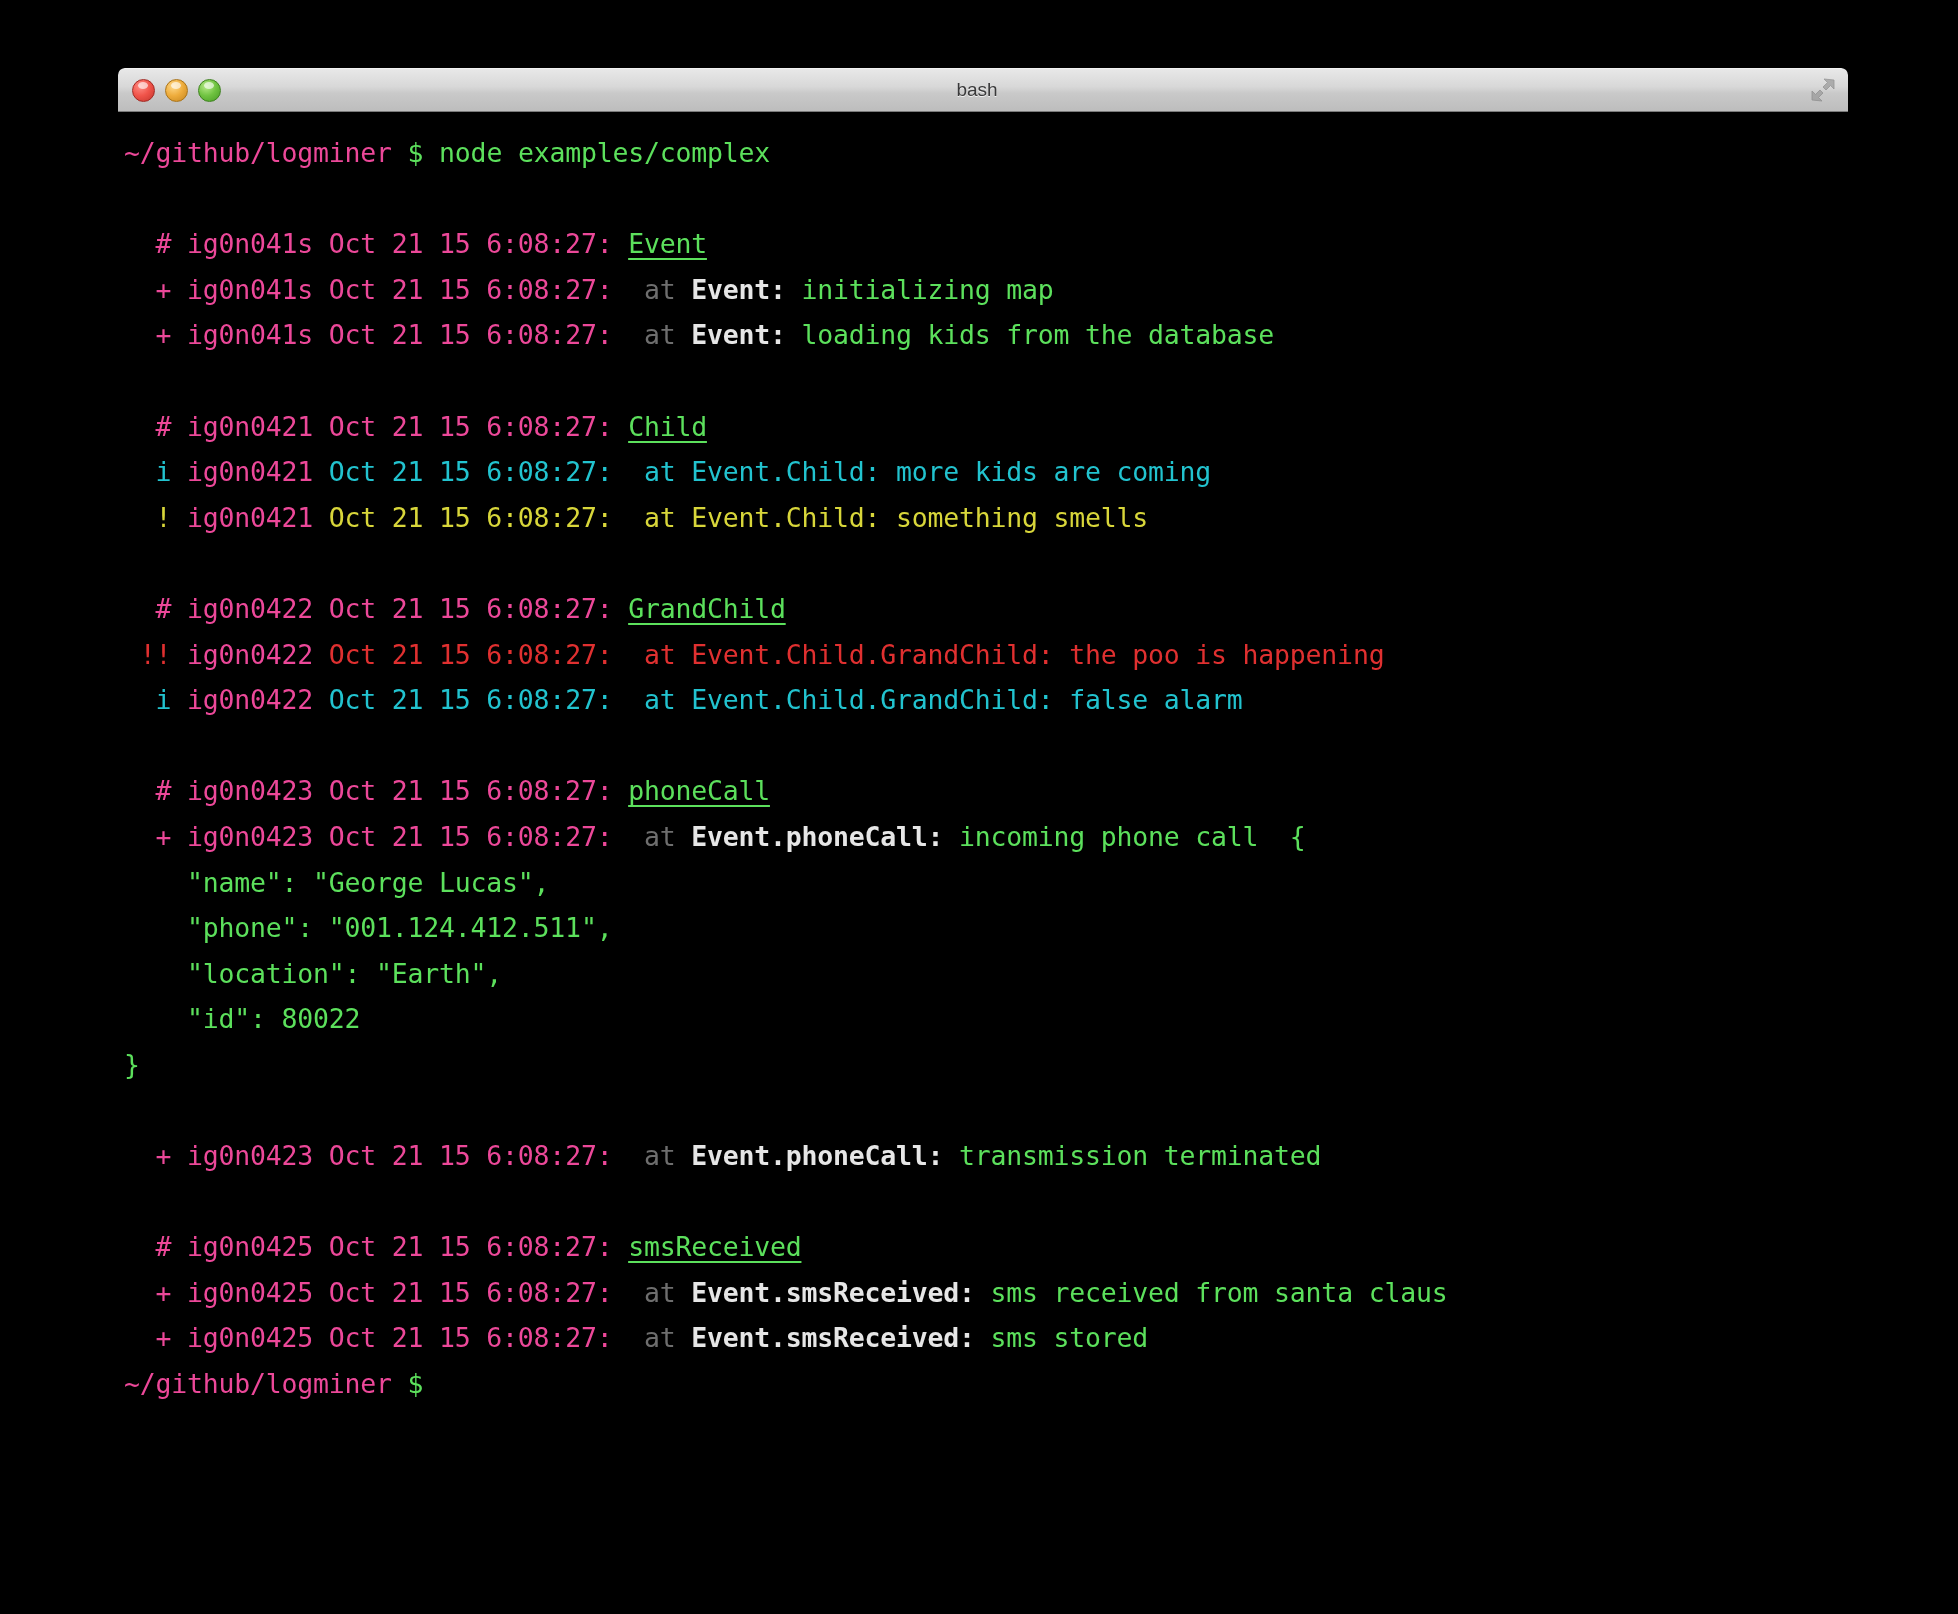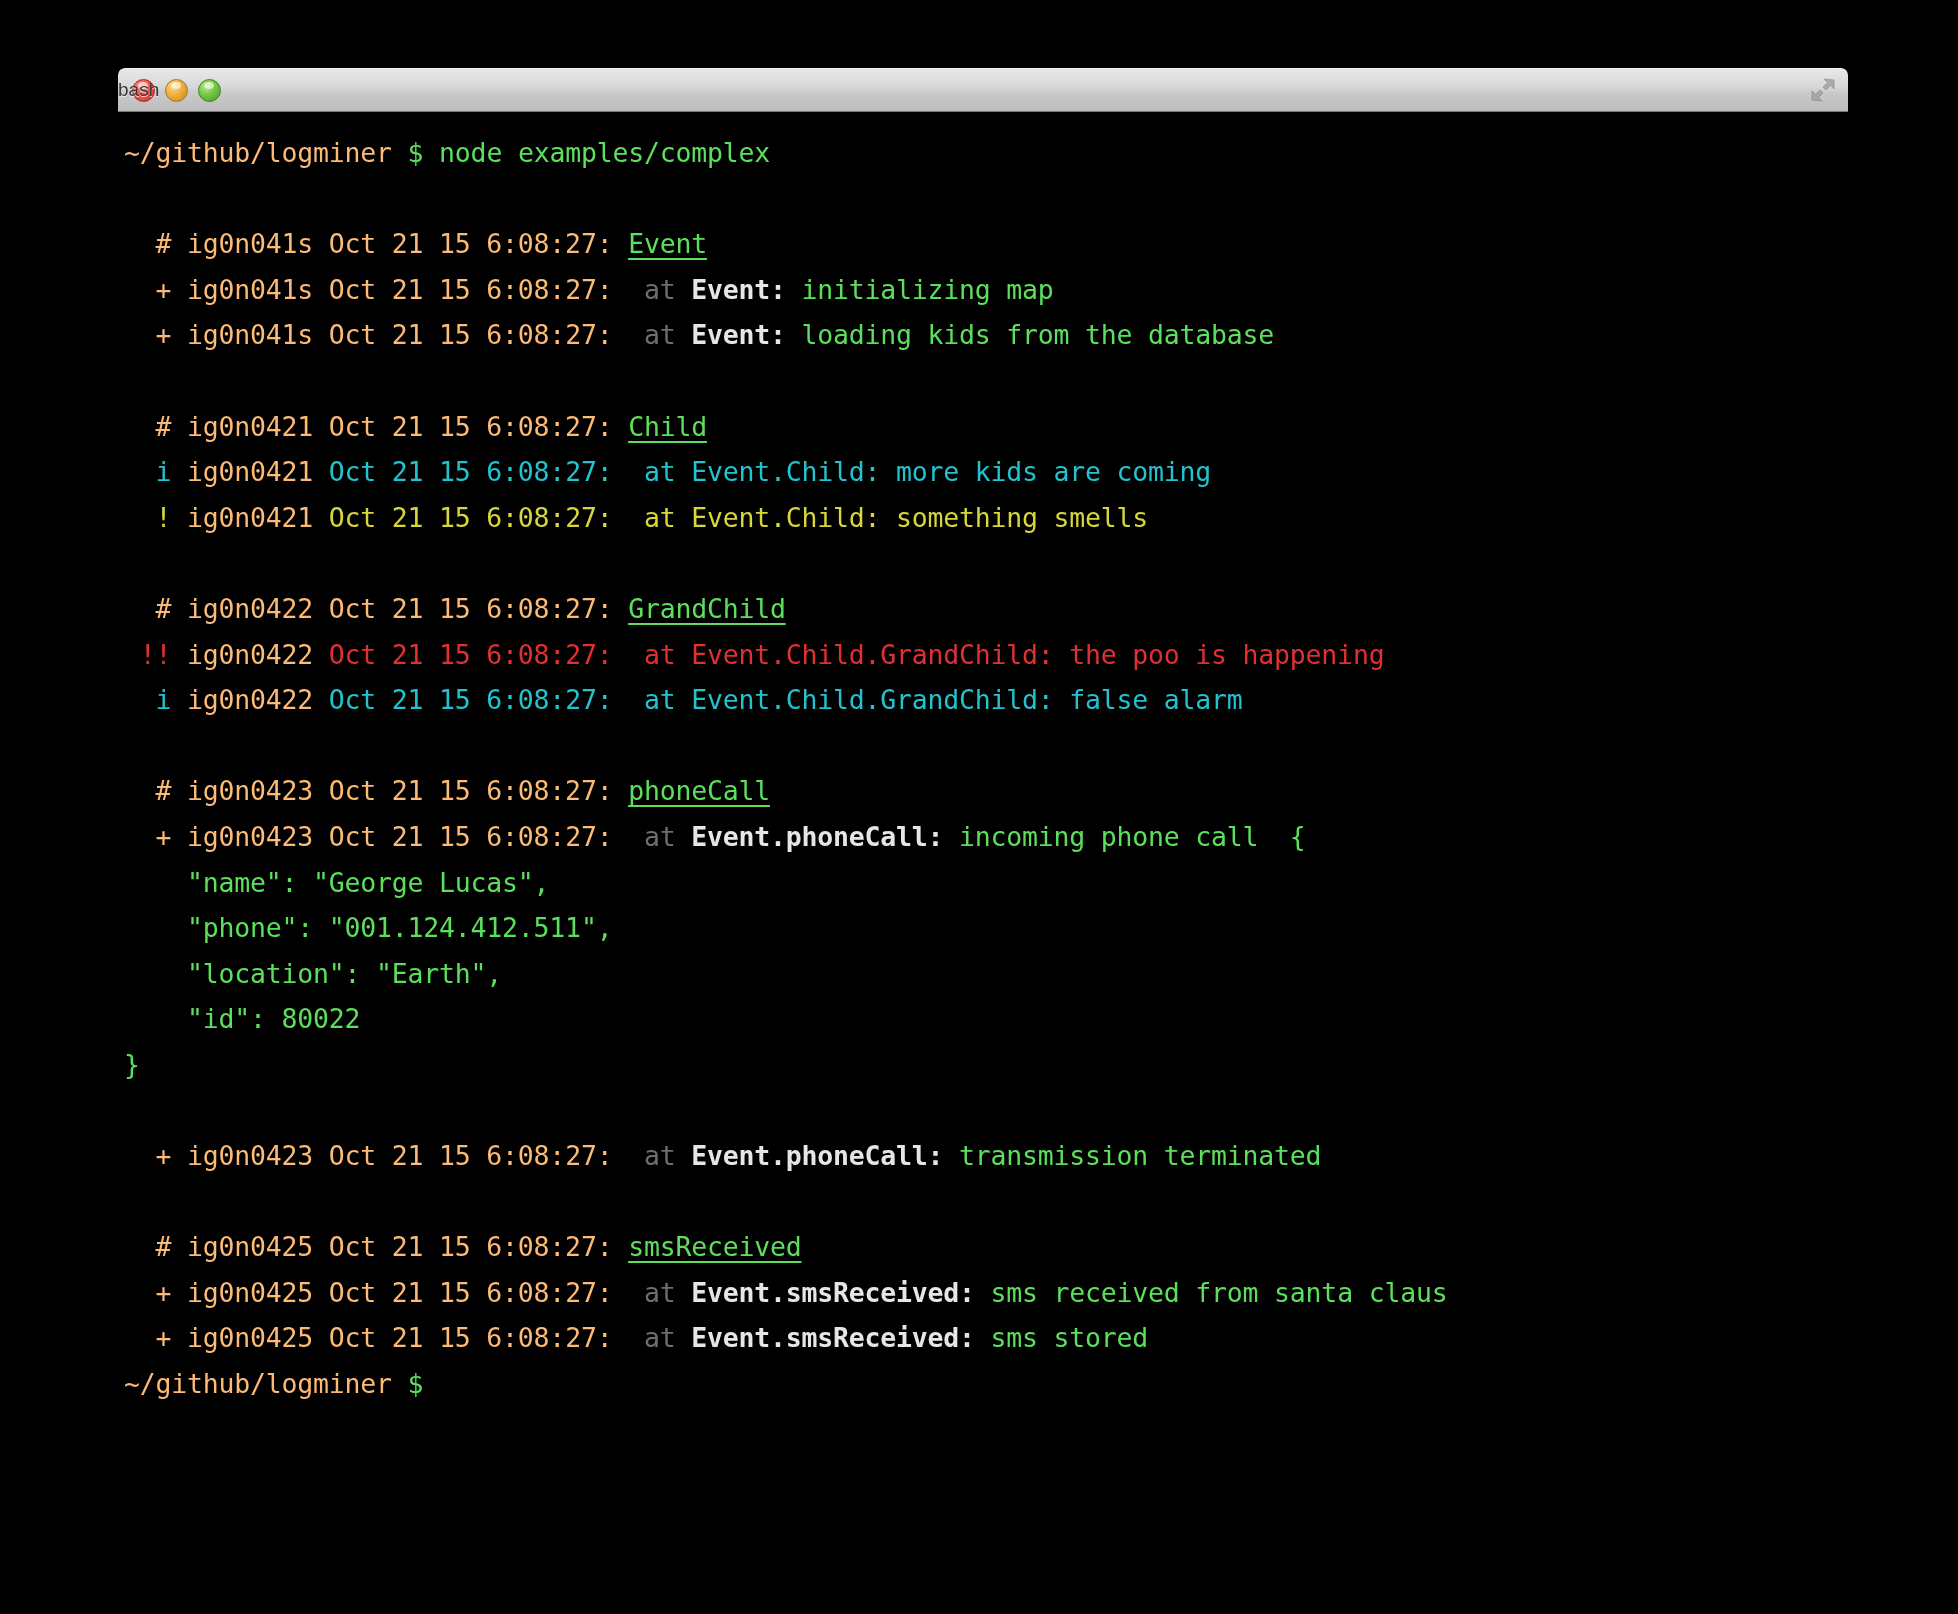--- a/index.html
+++ b/index.html
@@ -70,21 +70,21 @@
   }
   .light-zoom {
     background: radial-gradient(circle at 35% 30%, #b8ea88 0%, #70c341 48%, #479b24 100%);
     border: 1px solid #3e831f;
   }
 
   #title-text {
     position: absolute;
     left: 0;
     right: 12px;
-    text-align: left;
+    text-align: center;
     font-family: "Liberation Sans", sans-serif;
     font-size: 19px;
     color: #39393a;
     text-shadow: 0 1px 0 rgba(255,255,255,0.75);
     pointer-events: none;
   }
 
   #resize-grip {
     position: absolute;
     right: 12px;
@@ -110,21 +110,21 @@
     line-height: 45.6px;
     letter-spacing: -0.2px;
     white-space: pre;
     padding-left: 6px;
   }
 
   .line { display: block; height: 45.6px; }
   .blank { display: block; height: 45.6px; }
 
   
-  .c-gray    { color: #fdba74; }
+  .c-gray    { color: #ec4899; }
   .c-dimgray { color: #6e6e6e; }
   .c-white   { color: #e6e6e6; font-weight: bold; }
   .c-green   { color: #5ce05c; }
   .c-cyan    { color: #22c3cf; }
   .c-yellow  { color: #d8d63a; }
   .c-red     { color: #e03030; }
   .c-under   { text-decoration: underline; text-underline-offset: 5px; text-decoration-thickness: 2px; }
 </style>
 </head>
 <body>

